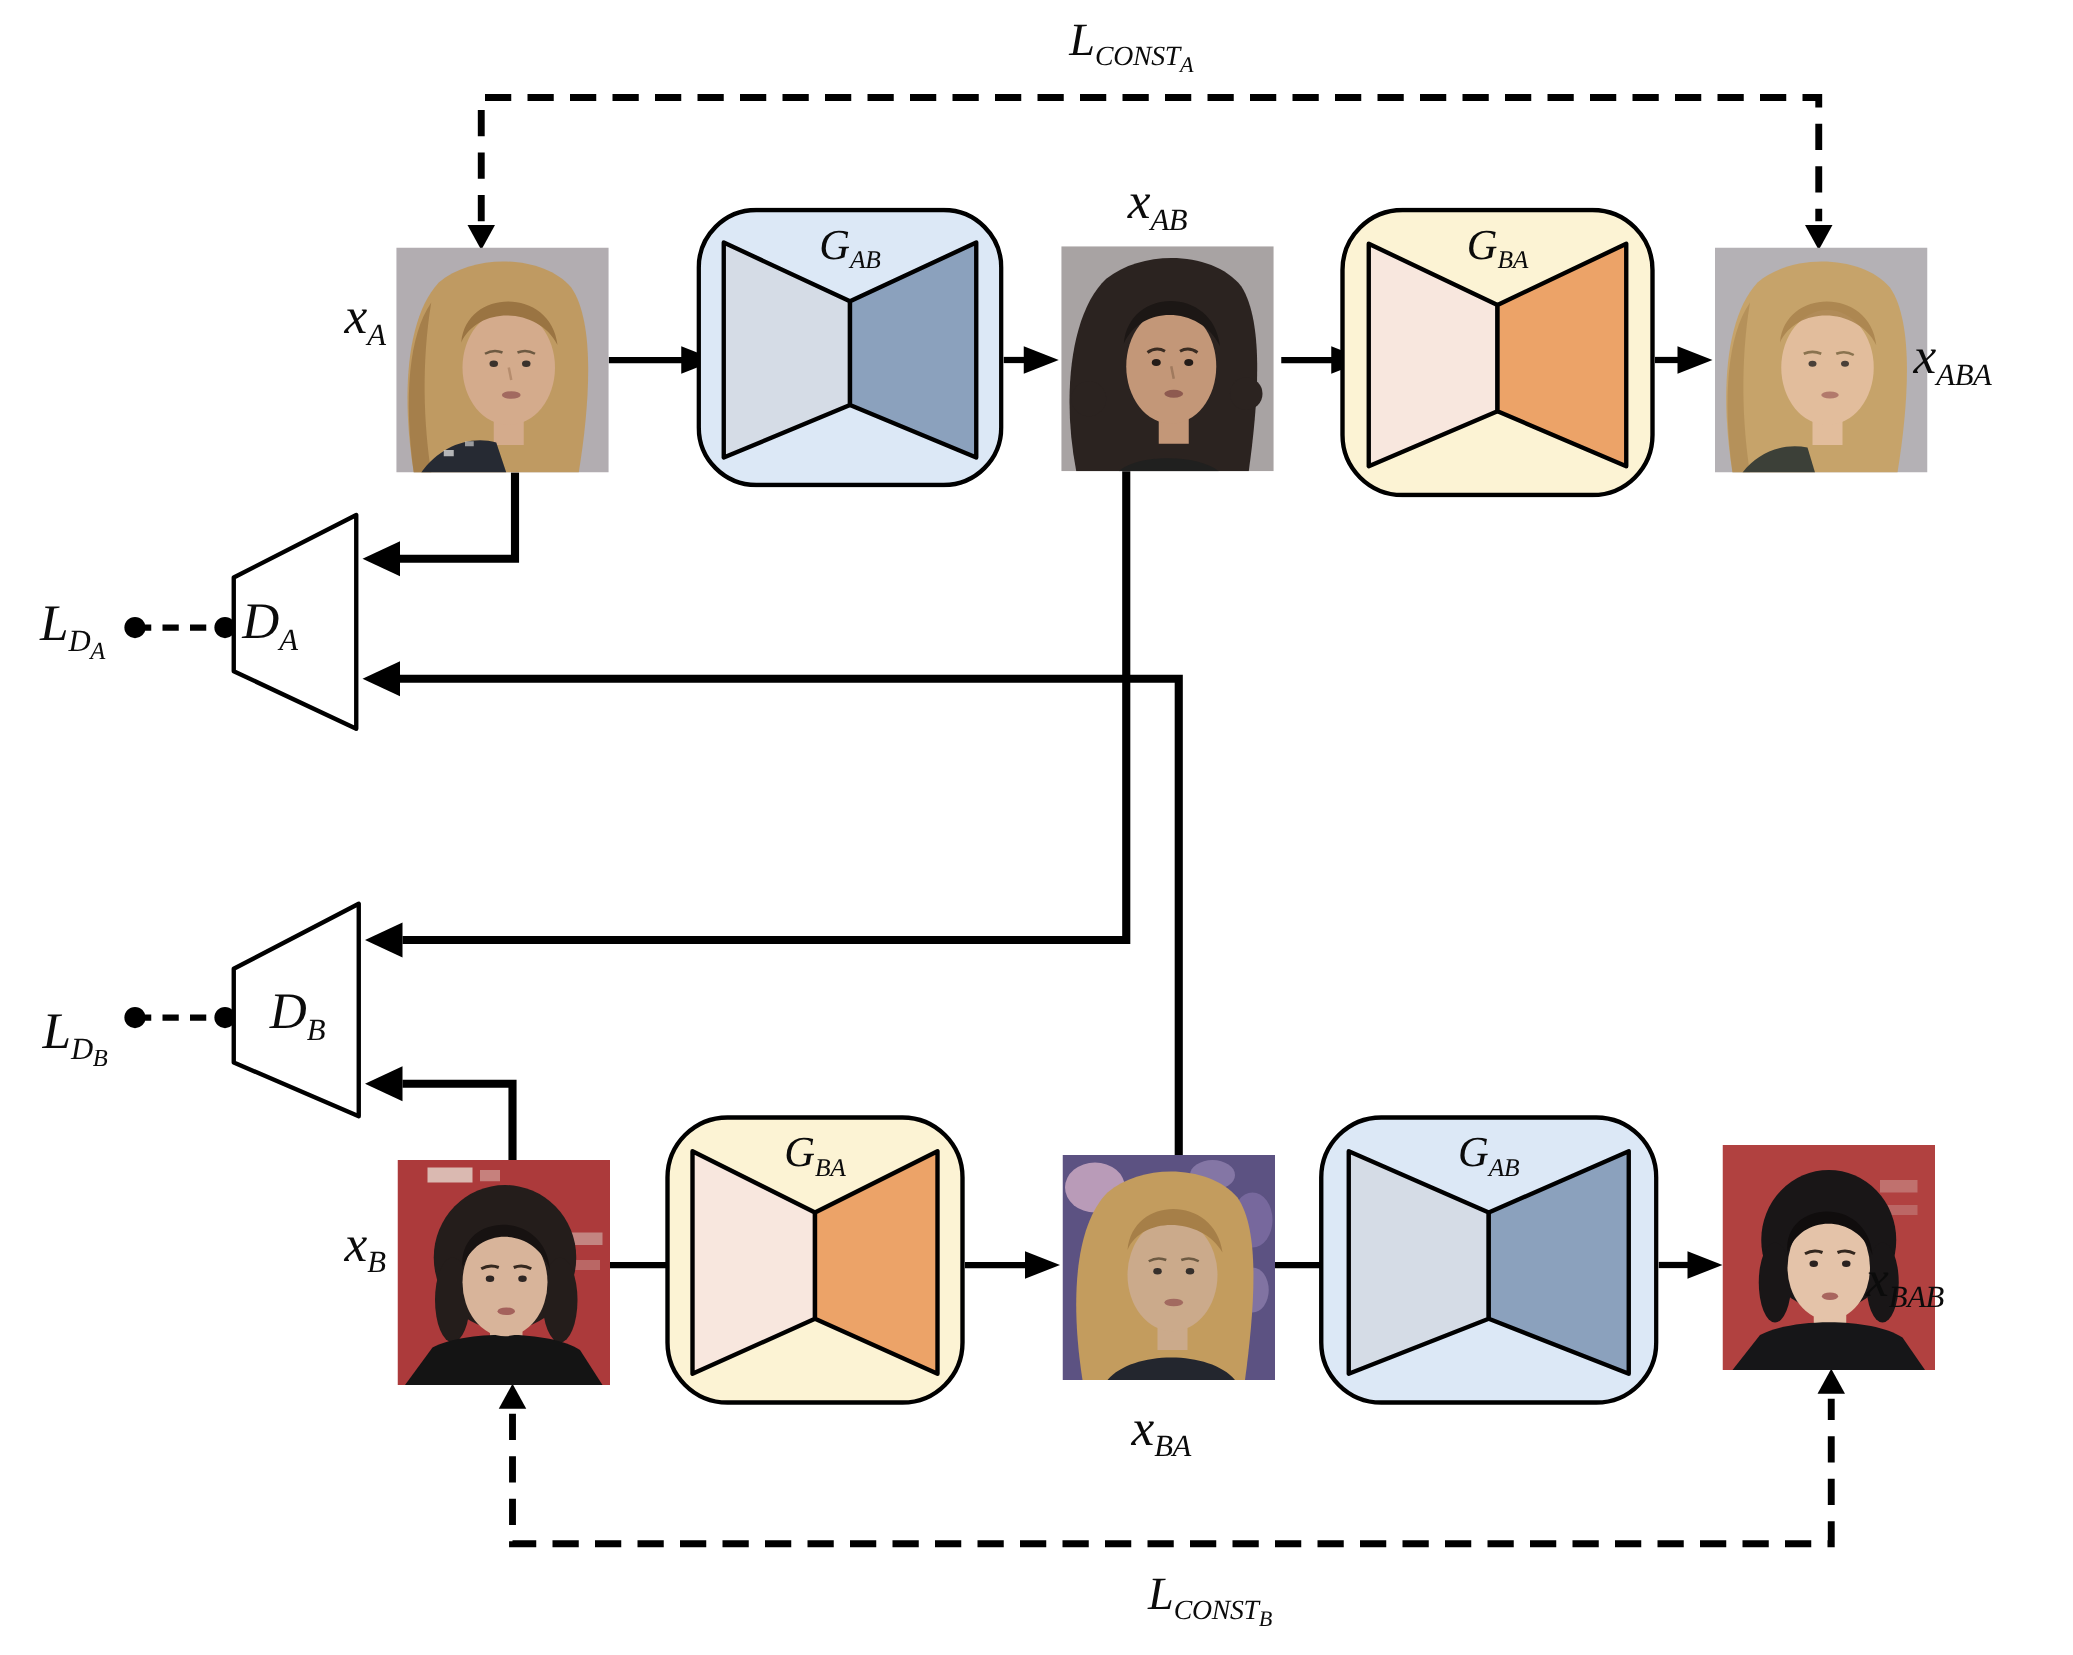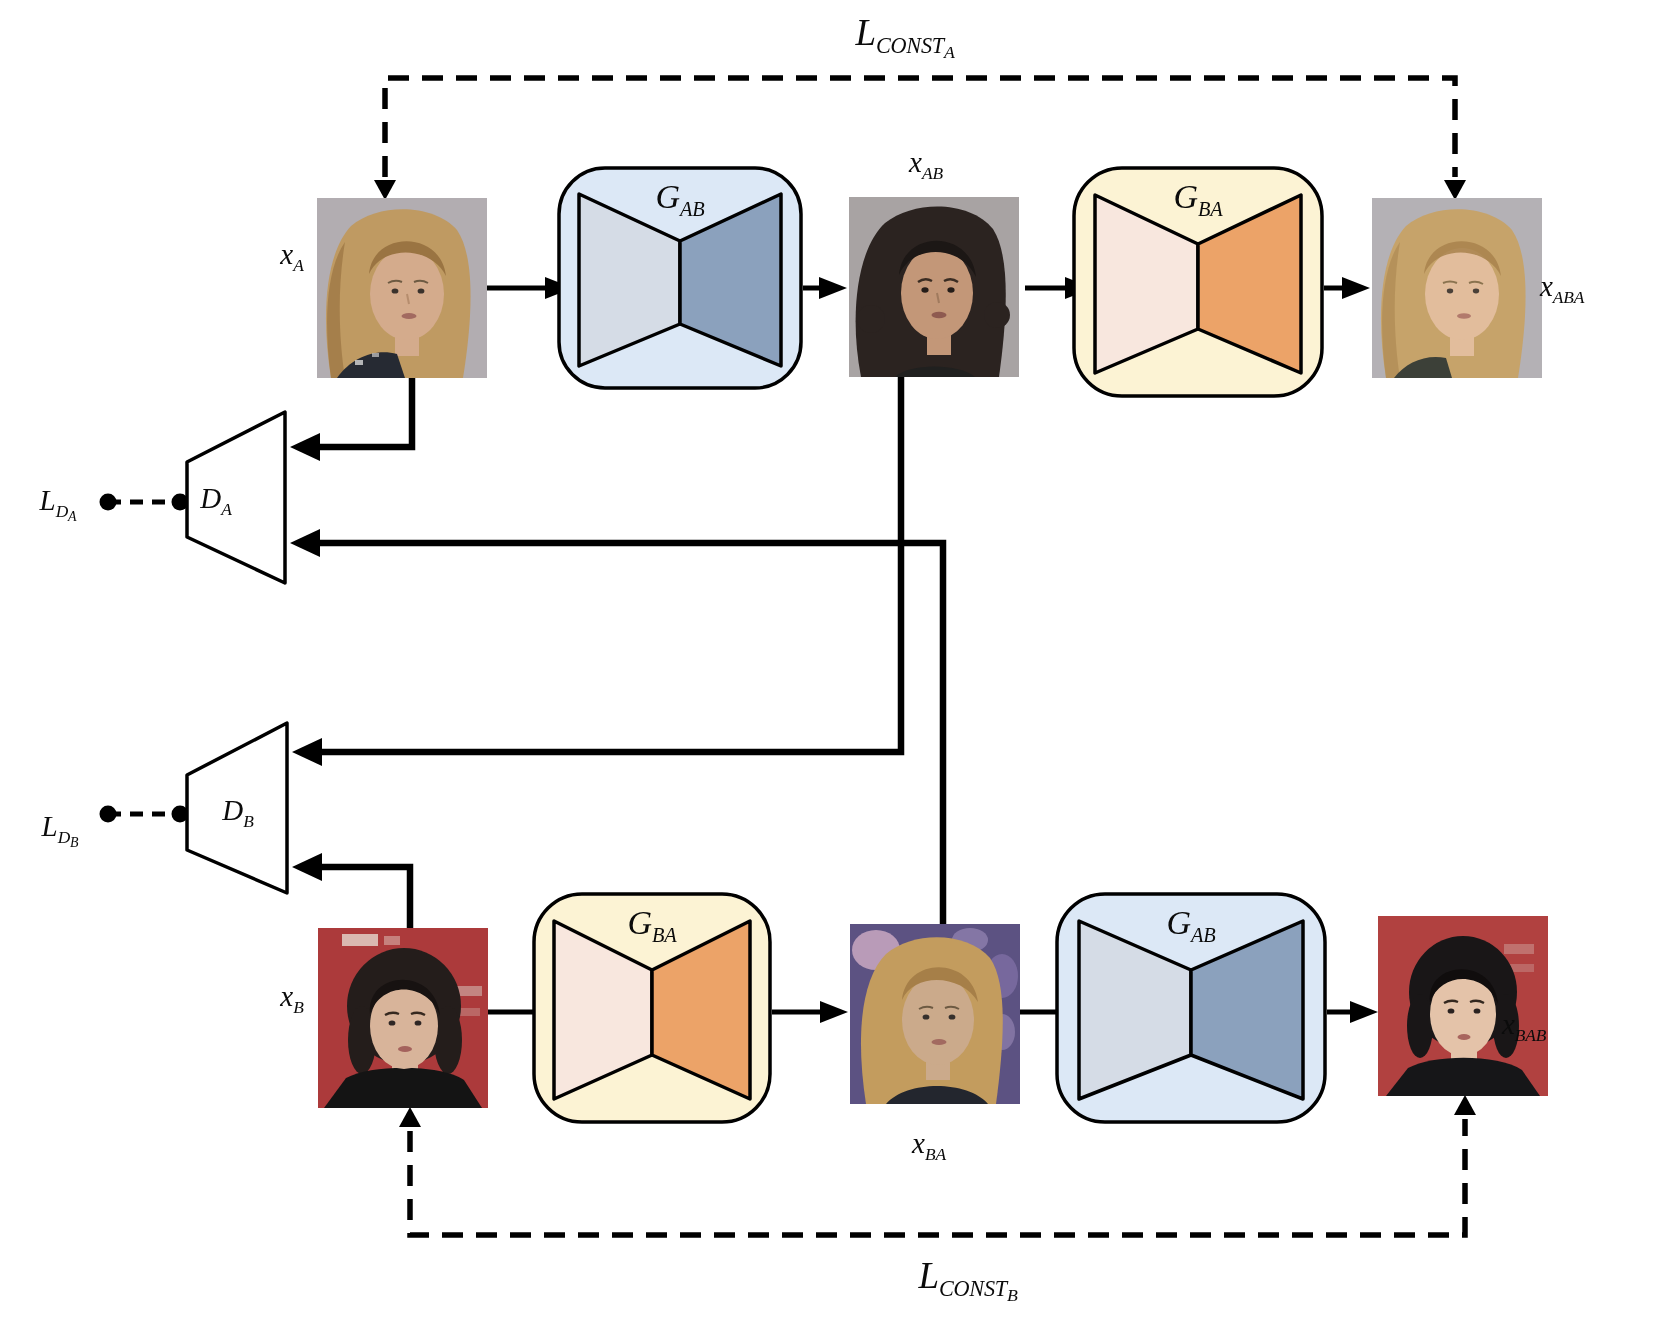--- a/index.html
+++ b/index.html
@@ -9,21 +9,21 @@
   .photo{position:absolute;display:block;}
   .gen-box{position:absolute;}
   .gen-box svg{position:absolute;left:0;top:0;}
   .gen-label{position:absolute;left:0;top:14px;width:100%;text-align:center;}
   .lbl{position:absolute;transform:translate(-50%,-50%);white-space:nowrap;z-index:5;}
   .math{font-family:"Liberation Serif","DejaVu Serif",serif;font-style:italic;color:#0b0b0b;line-height:1;}
   .math sub{font-size:0.60em;letter-spacing:-0.01em;line-height:1;font-style:italic;}
   .math sub sub{font-size:0.80em;}
   .sz36{font-size:37px;}
   .sz34{font-size:34px;}
-  .sz31{font-size:29px;}
+  .sz31{font-size:41px;}
 </style>
 </head>
 <body>
 
 <div class="canvas">
 
   <svg class="layer" width="1658" height="1324" viewBox="0 0 1658 1324">
 
     <g fill="none" stroke="#000000">
       <path d="M385,177 L385,78 L1455,78 L1455,177" stroke-width="5.5" stroke-dasharray="21 13"></path>

